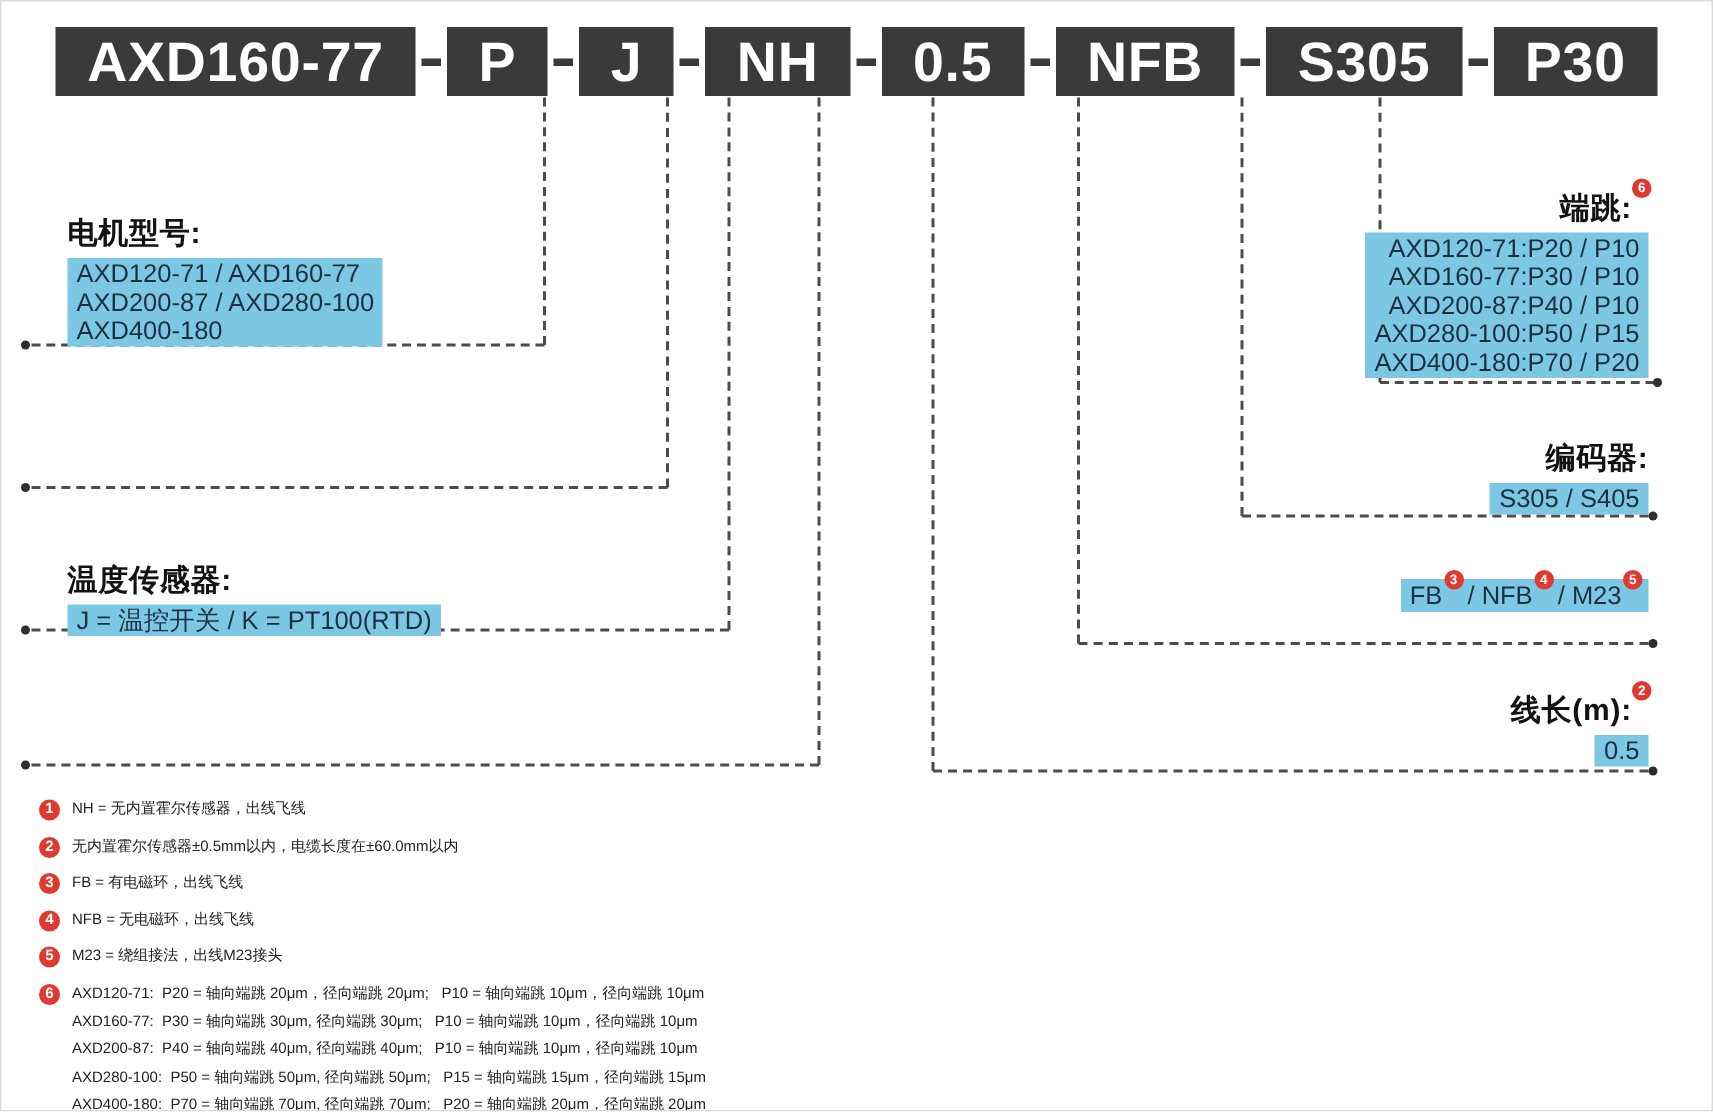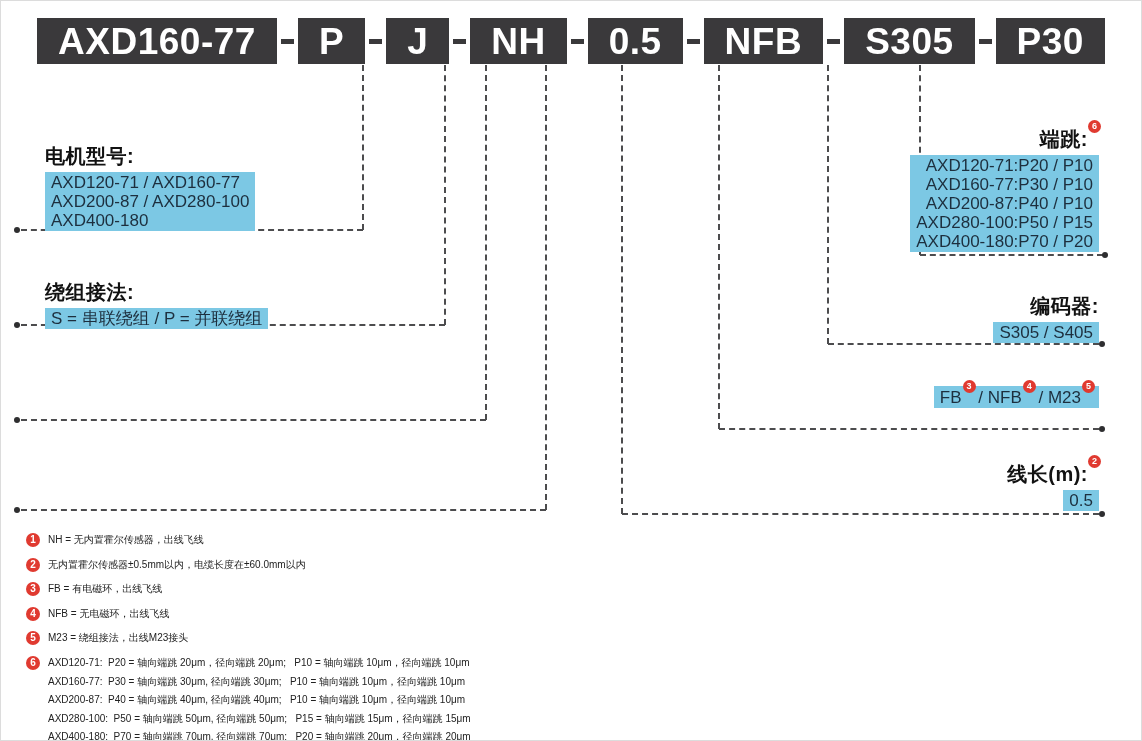--- a/index.html
+++ b/index.html
@@ -95,25 +95,25 @@
   <div class="dot" style="left:1098px;top:510px"></div>
   <div class="dot" style="left:1098px;top:425px"></div>
   <div class="dot" style="left:1098px;top:340px"></div>
   <div class="dot" style="left:1101px;top:251px"></div>
 
   <section class="sec left" style="top:143px">
     <div class="sec-label"><span>电机型号:</span></div>
     <div class="hl-box"><div class="hl-line"><span>AXD120-71 / AXD160-77</span></div><div class="hl-line"><span>AXD200-87 / AXD280-100</span></div><div class="hl-line"><span>AXD400-180</span></div></div>
   </section>
 
-  <section class="sec left" style="top:279px">
-    <div class="sec-label"><span>绕组接法:</span></div>
-    <div class="hl-box"><div class="hl-line"><span>S = 串联绕组 / P = 并联绕组</span></div></div>
+
+  <section class="sec left" style="top:374px">
+    <div class="sec-label"><span>温度传感器:</span></div>
+    <div class="hl-box"><div class="hl-line"><span>J = 温控开关 / K = PT100(RTD)</span></div></div>
   </section>
-
 
 
   <section class="sec right" style="top:126px">
     <div class="sec-label"><span>端跳:</span><sup class="marker">6</sup></div>
     <div class="hl-box"><div class="hl-line"><span>AXD120-71:P20 / P10</span></div><div class="hl-line"><span>AXD160-77:P30 / P10</span></div><div class="hl-line"><span>AXD200-87:P40 / P10</span></div><div class="hl-line"><span>AXD280-100:P50 / P15</span></div><div class="hl-line"><span>AXD400-180:P70 / P20</span></div></div>
   </section>
 
   <section class="sec right" style="top:293px">
     <div class="sec-label"><span>编码器:</span></div>
     <div class="hl-box"><div class="hl-line"><span>S305 / S405</span></div></div>

